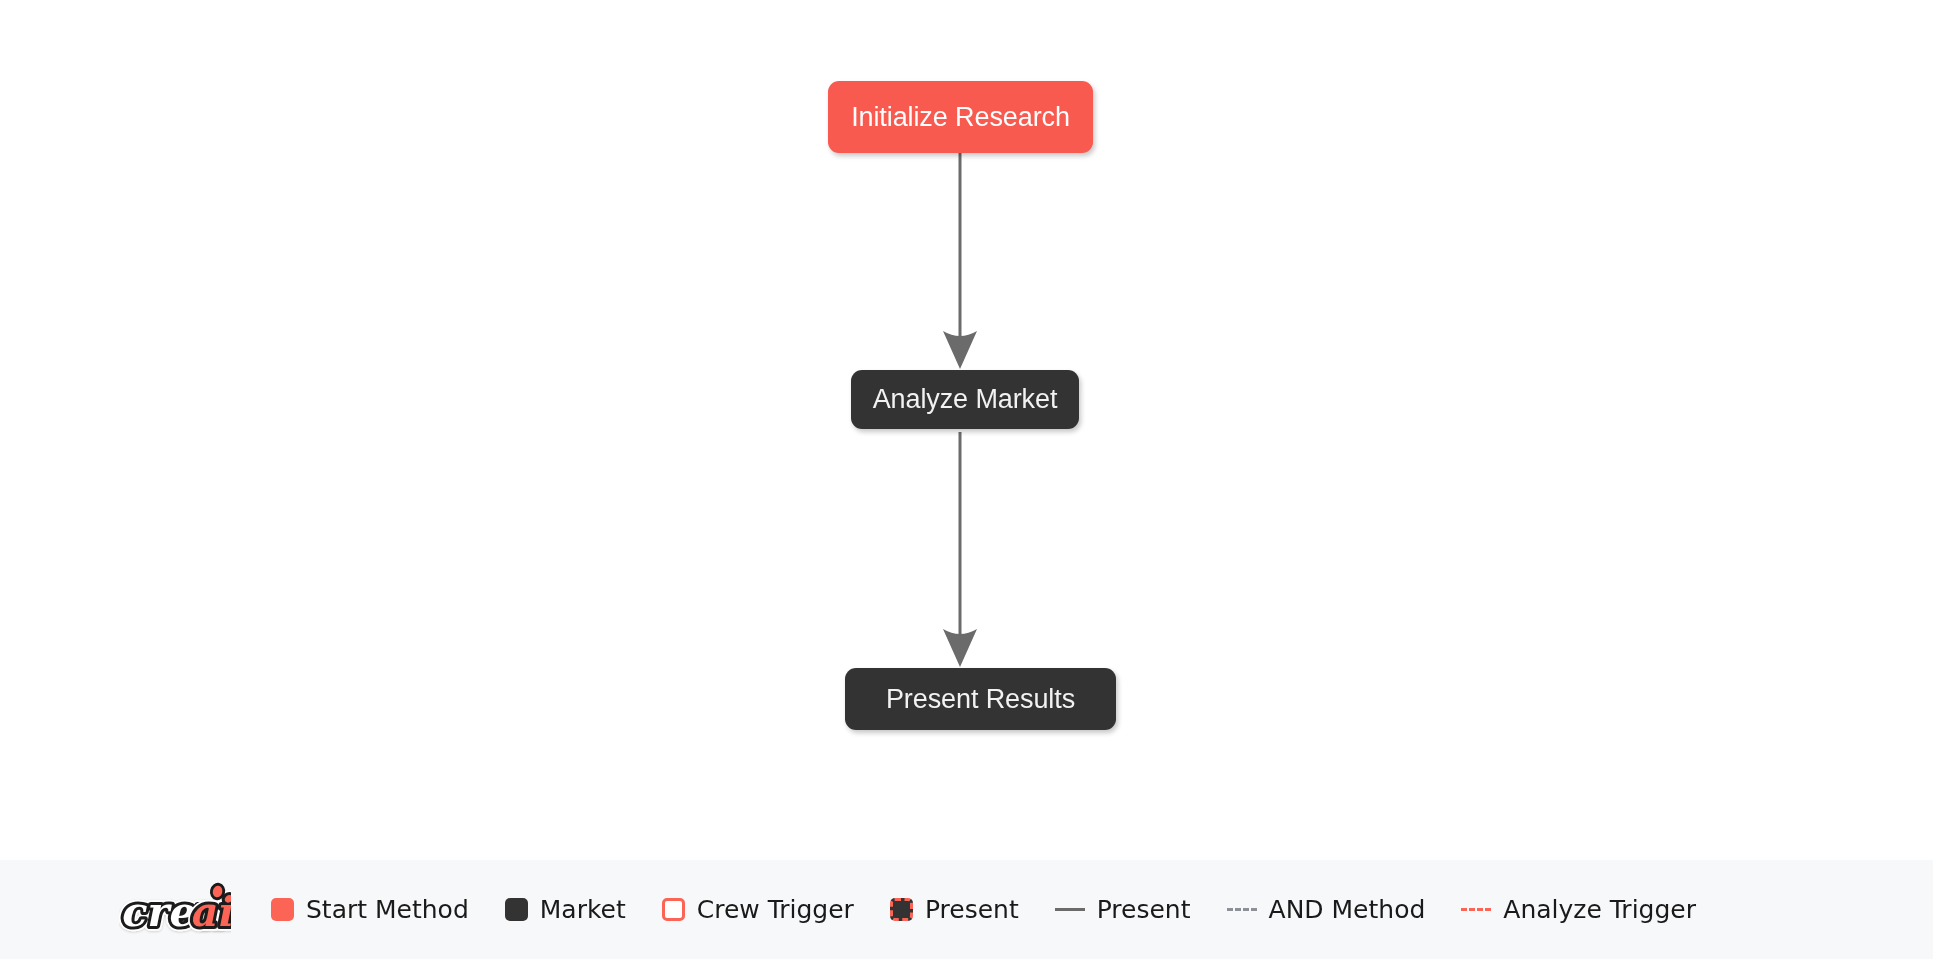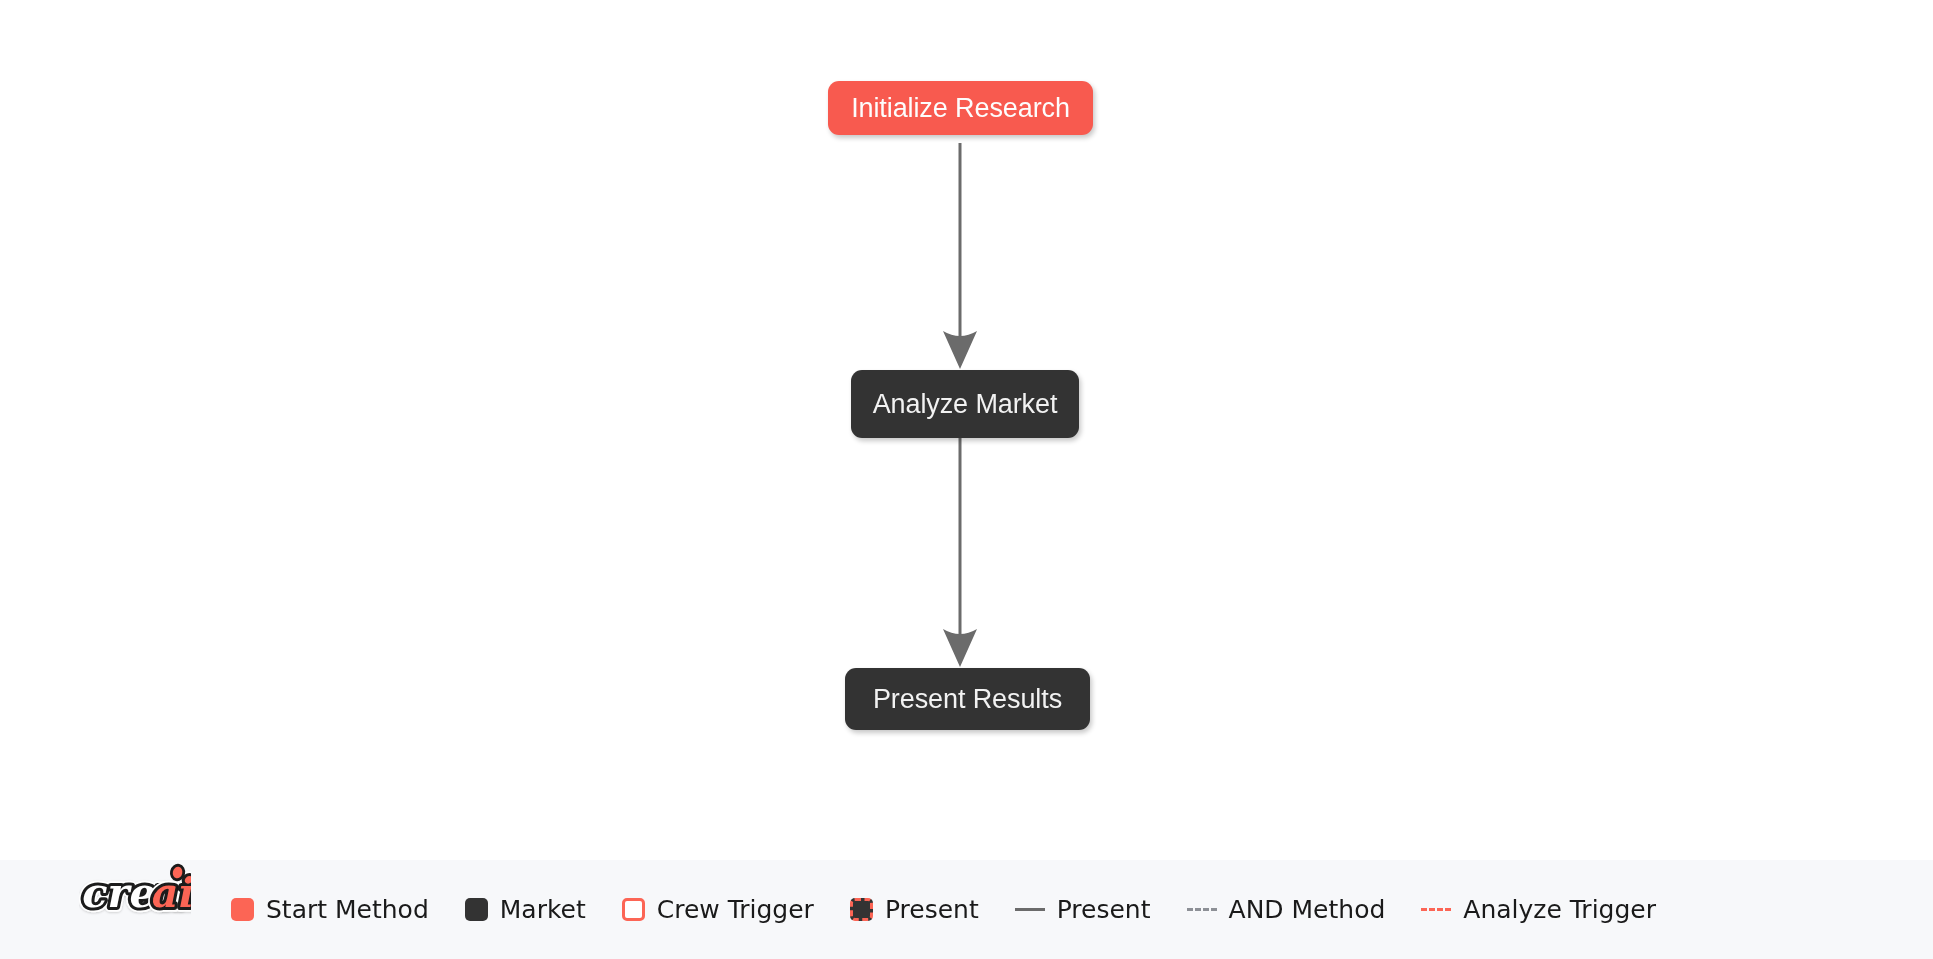--- a/index.html
+++ b/index.html
@@ -65,21 +65,22 @@
 
   
   #legend {
     position: absolute;
     left: 0;
     top: 860px;
     width: 1933px;
     height: 99px;
     background: #f7f8fa;
     display: flex;
-    padding-left: 79px;
+    align-items: center;
+    padding-left: 119px;
     font-family: "DejaVu Sans", sans-serif;
   }
 
   #logo {
     width: 112px;
     height: 62px;
     margin-right: 40px;
     flex: 0 0 auto;
   }
 
@@ -133,29 +134,29 @@
         <line x1="960" y1="143" x2="960" y2="340" stroke="#6b6b6b" stroke-width="3"></line>
         <path d="M 960 369 L 943 331 Q 960 341 977 331 Z" fill="#6b6b6b"></path>
       </g>
 
       <g>
         <line x1="960" y1="432" x2="960" y2="638" stroke="#6b6b6b" stroke-width="3"></line>
         <path d="M 960 667 L 943 629 Q 960 639 977 629 Z" fill="#6b6b6b"></path>
       </g>
     </svg>
 
-    <div class="node start" style="left:828px; top:81px; width:265px; height:54px;">
+    <div class="node start" style="left:828px; top:81px; width:265px; height:72px;">
       <span>Initialize Research</span>
     </div>
 
-    <div class="node method" style="left:851px; top:370px; width:228px; height:68px;">
+    <div class="node method" style="left:851px; top:370px; width:228px; height:59px;">
       <span>Analyze Market</span>
     </div>
 
-    <div class="node method" style="left:845px; top:668px; width:245px; height:62px;">
+    <div class="node method" style="left:845px; top:668px; width:271px; height:62px;">
       <span>Present Results</span>
     </div>
 
   </div>
 
   <div id="legend">
 
     <svg id="logo" viewBox="0 0 200 110">
       <defs>
         <filter id="logoShadow" x="-20%" y="-20%" width="140%" height="140%">

